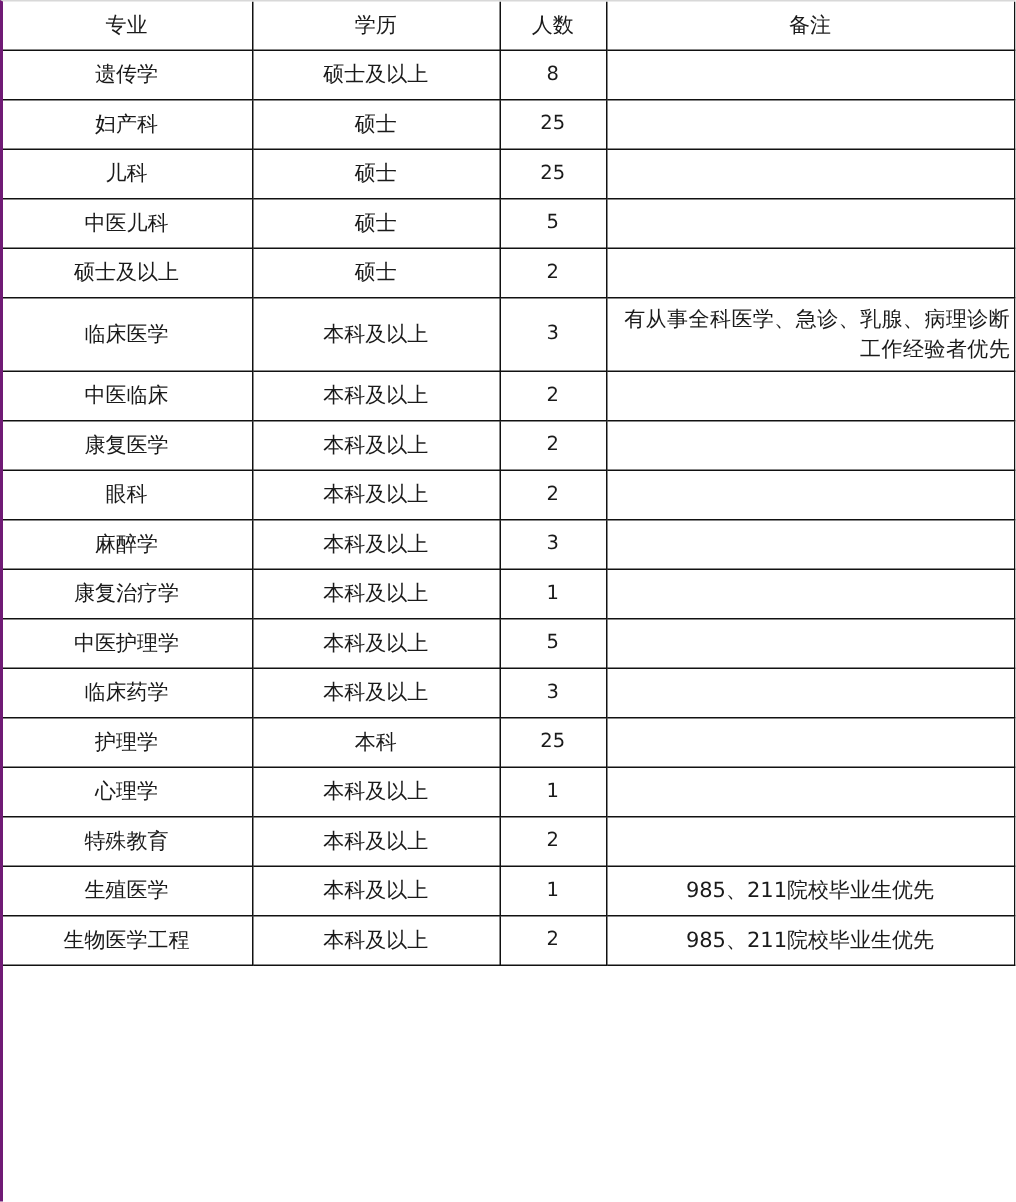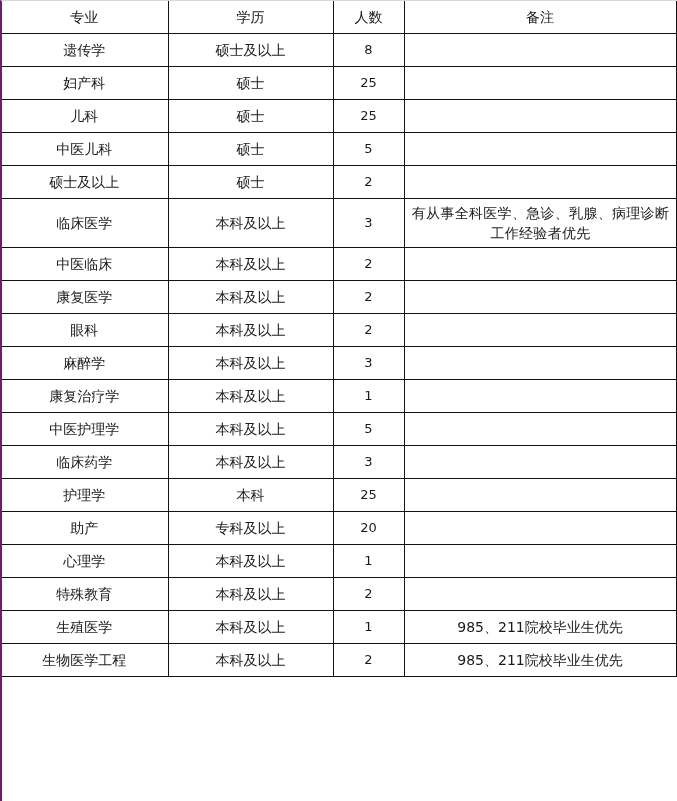--- a/index.html
+++ b/index.html
@@ -50,21 +50,21 @@
       white-space: nowrap;
       overflow: hidden;
     }
     thead th {
       border-top: none;
       height: 32px;
     }
     td.first, th.first { border-left: none; }
     tr.tall td { height: 48px; }
     td.note-wrap {
-      text-align: center;
+      text-align: right;
       white-space: normal;
       padding: 0 2px 0 3px;
       font-size: 14px;
       line-height: 20px;
       letter-spacing: 0.3px;
     }
     td.num { font-size: 13px; }
   </style>
 </head>
 <body>
@@ -164,26 +164,20 @@
         <td class="num">3</td>
         <td></td>
       </tr>
       <tr>
         <td class="first">护理学</td>
         <td>本科</td>
         <td class="num">25</td>
         <td></td>
       </tr>
       <tr>
-        <td class="first">助产</td>
-        <td>专科及以上</td>
-        <td class="num">20</td>
-        <td></td>
-      </tr>
-      <tr>
         <td class="first">心理学</td>
         <td>本科及以上</td>
         <td class="num">1</td>
         <td></td>
       </tr>
       <tr>
         <td class="first">特殊教育</td>
         <td>本科及以上</td>
         <td class="num">2</td>
         <td></td>

